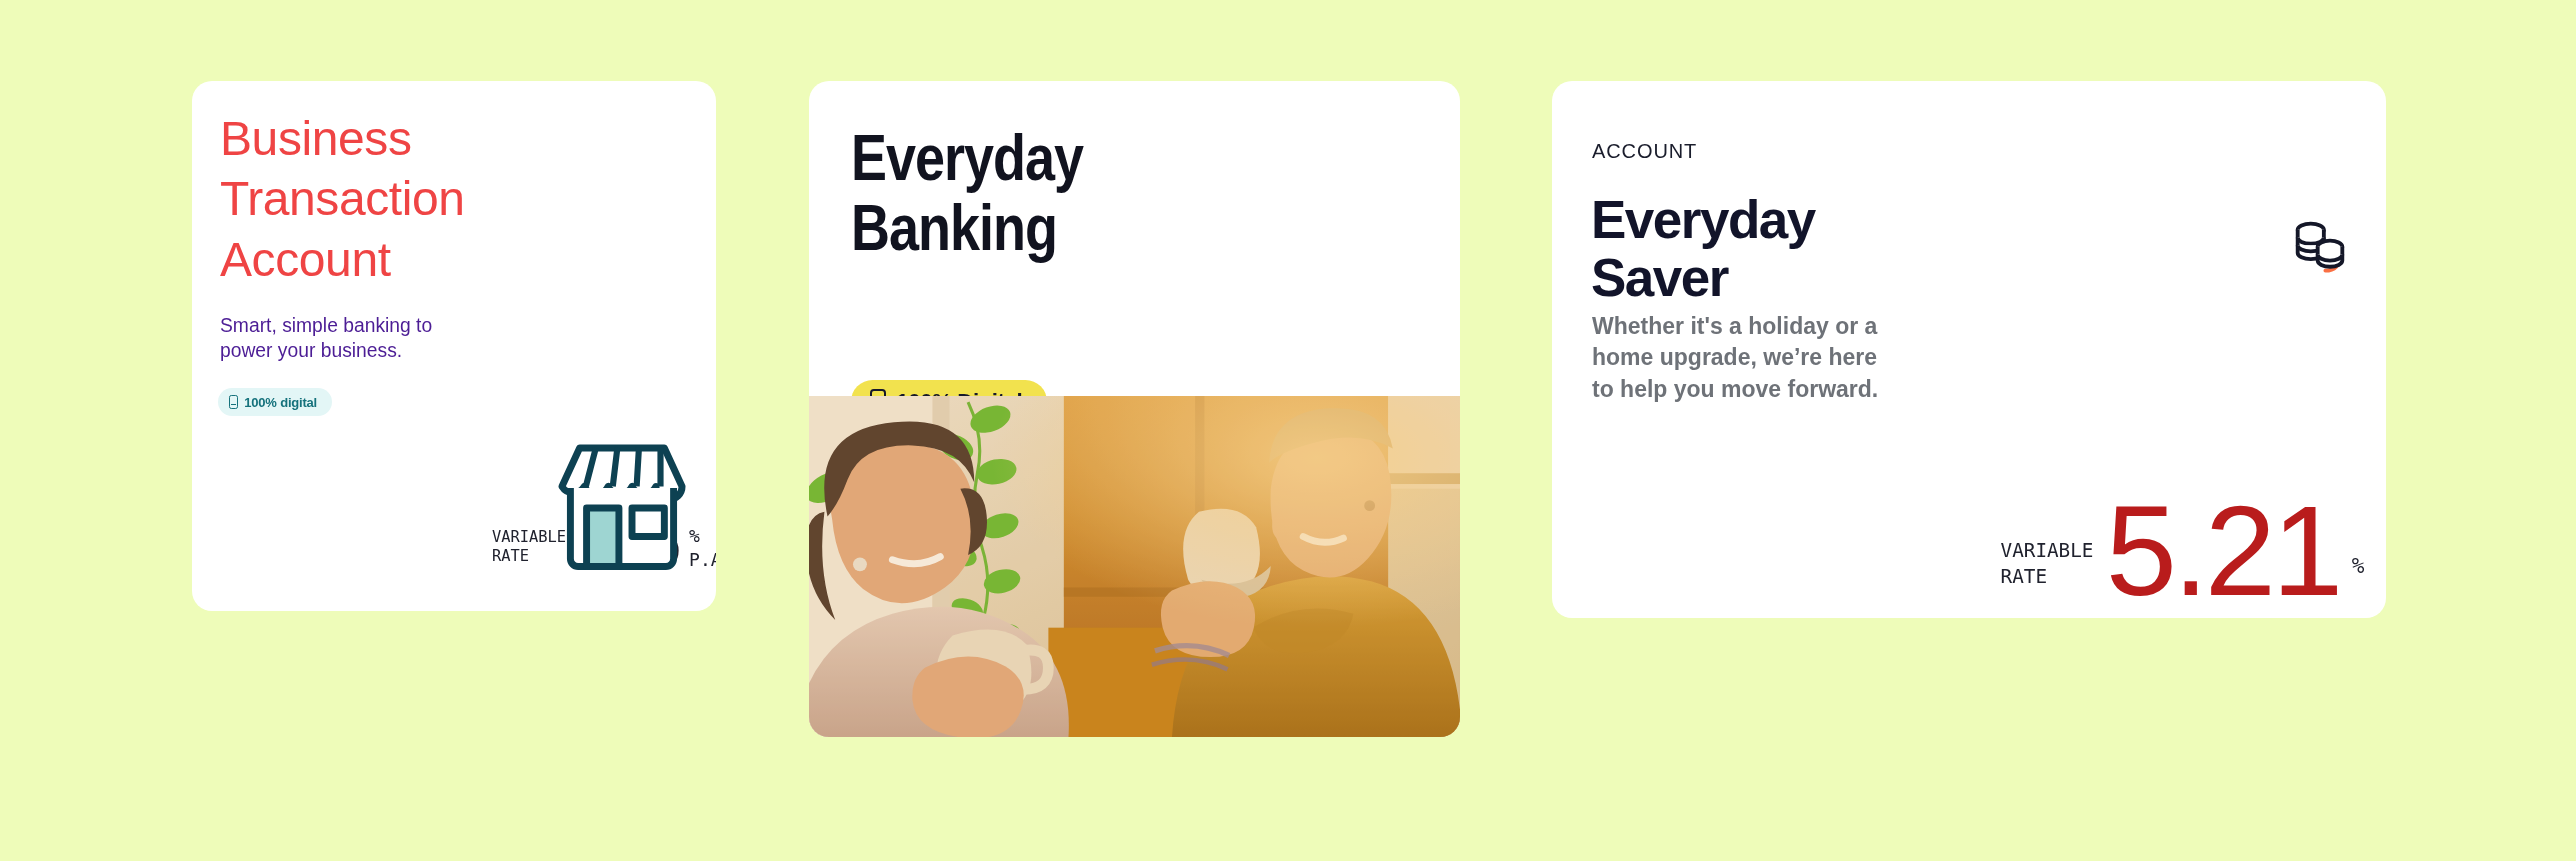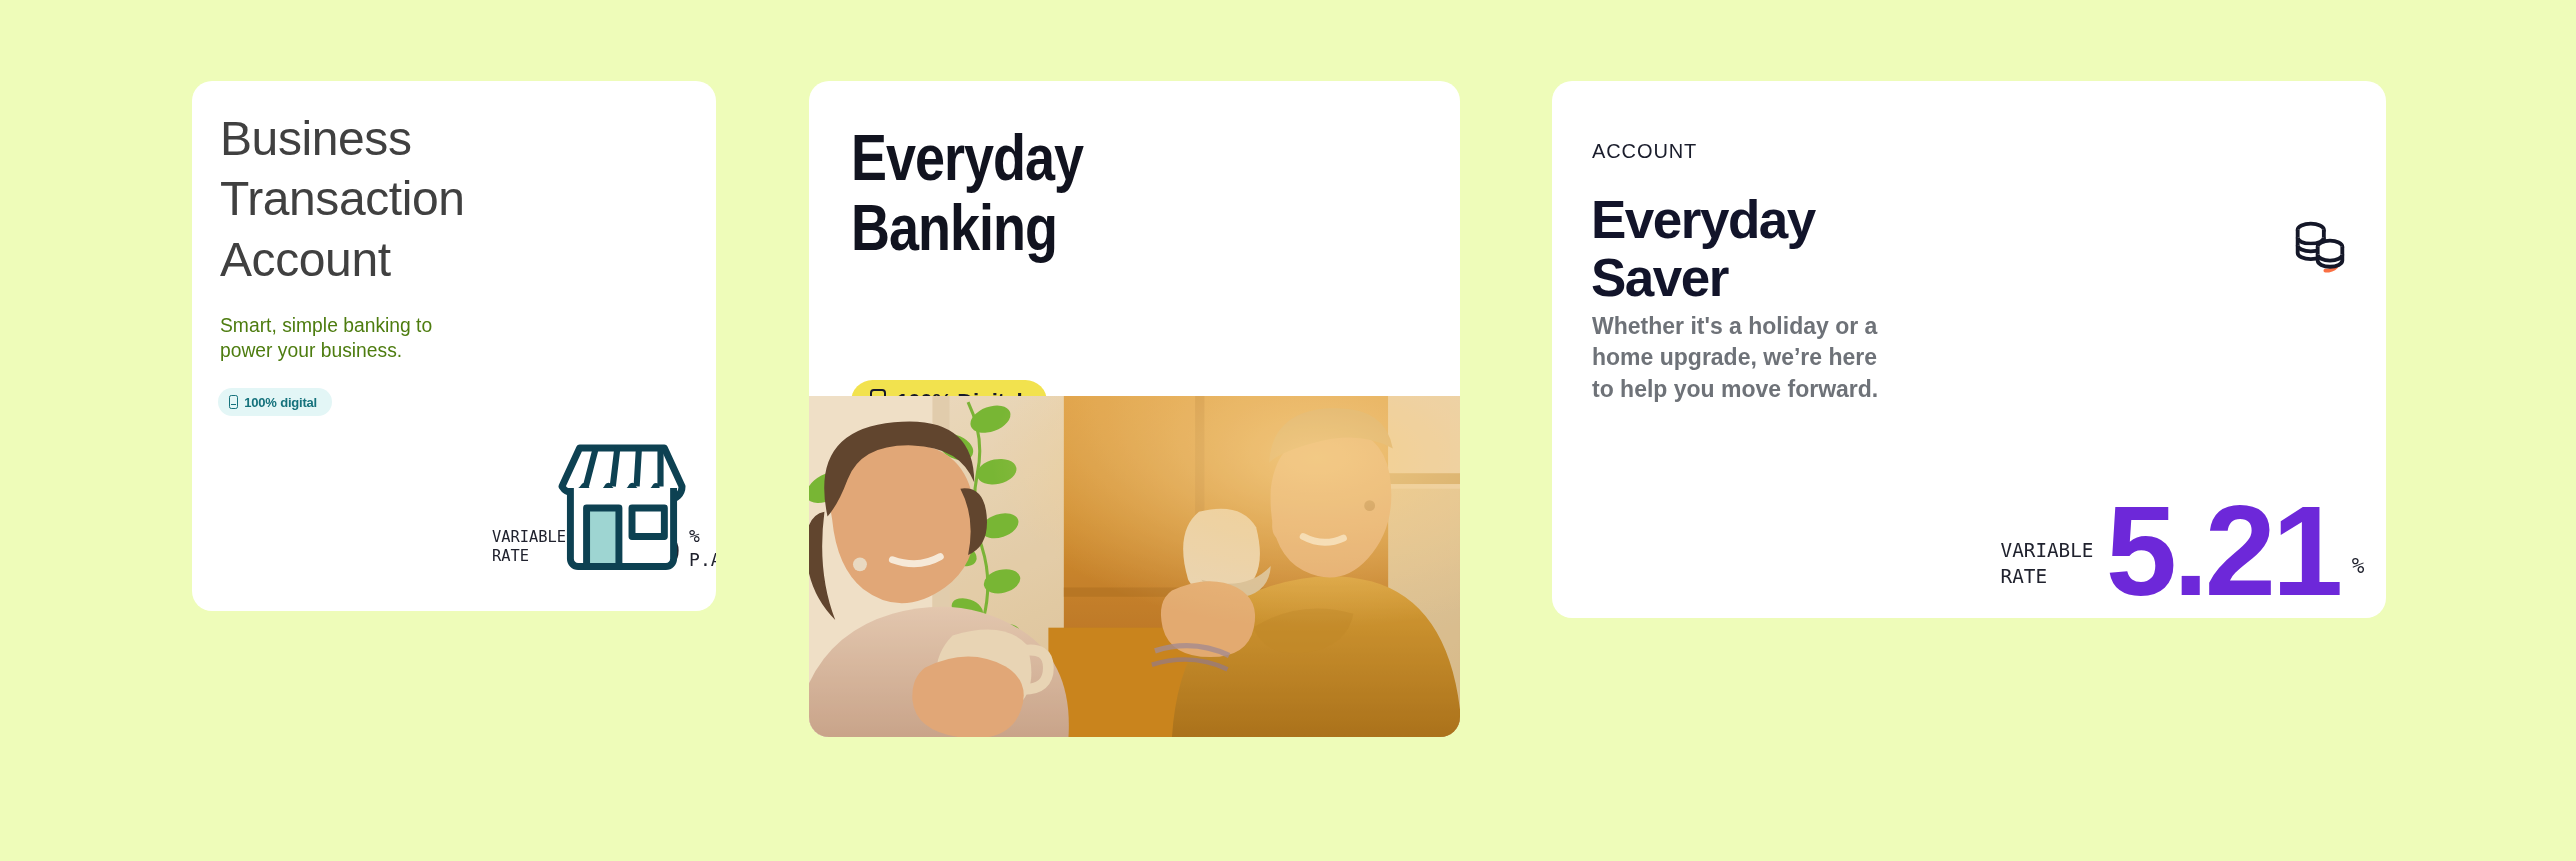--- a/index.html
+++ b/index.html
@@ -33,31 +33,31 @@
   }
   .btx-title {
     position: absolute;
     left: 28px;
     top: 28px;
     width: 371px;
     font-size: 48px;
     line-height: 1.26;
     font-weight: 400;
     letter-spacing: -0.4px;
-    color: #404040;
+    color: #ef4444;
     font-family: "Liberation Sans", sans-serif;
   }
   .btx-sub {
     position: absolute;
     left: 28px;
     top: 232px;
     width: 309px;
     font-size: 19.3px;
     line-height: 1.32;
-    color: #4d7c0f;
+    color: #4c1d95;
     font-weight: 400;
   }
   .btx-pill {
     position: absolute;
     left: 26px;
     top: 307px;
     height: 28px;
     display: inline-flex;
     align-items: center;
     gap: 6.2px;
@@ -258,23 +258,23 @@
     font-family: "DejaVu Sans Mono", monospace;
     font-size: 19.3px;
     line-height: 1.3;
     color: #20222e;
     padding-bottom: 12.4px;
     white-space: pre-line;
   }
   .rate-big-orange {
     font-size: 128px;
     line-height: 0.78;
-    font-weight: 700;
+    font-weight: 400;
     letter-spacing: -3.9px;
-    color: #6d28d9;
+    color: #b91c1c;
   }
   .rate-pct-sm {
     font-family: "DejaVu Sans Mono", monospace;
     font-size: 21px;
     color: #20222e;
     padding-bottom: 23px;
   }
   .coins-icon {
     position: absolute;
     right: 36px;

